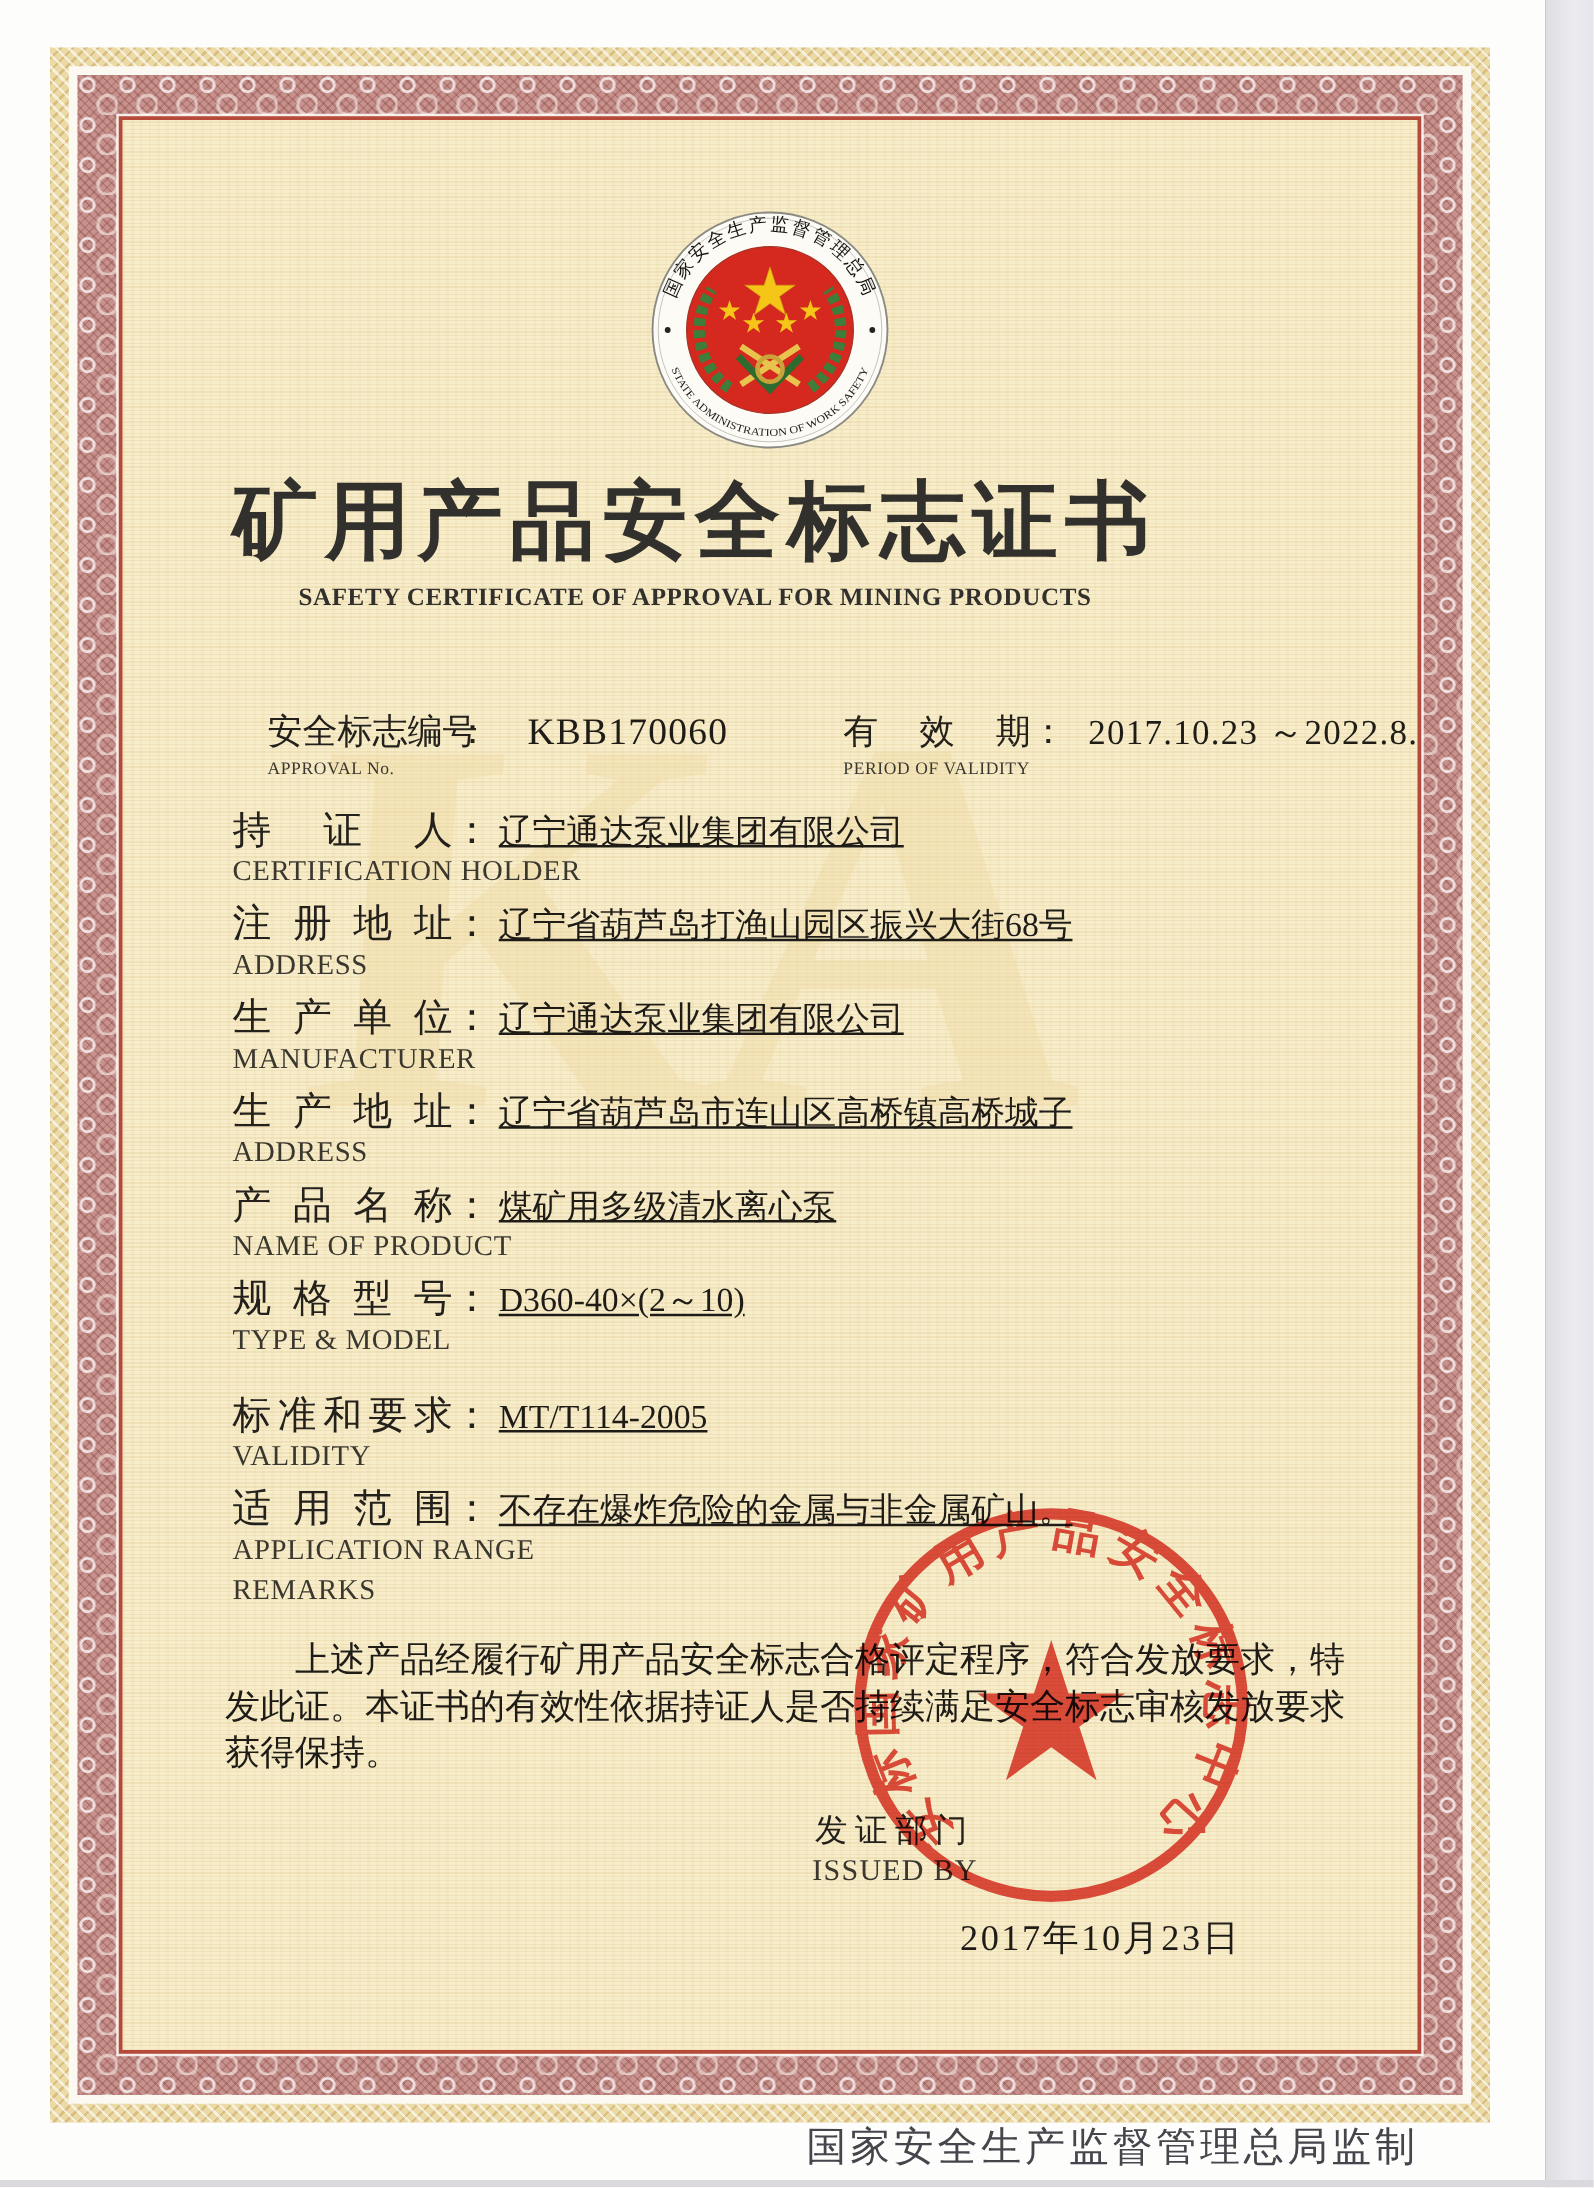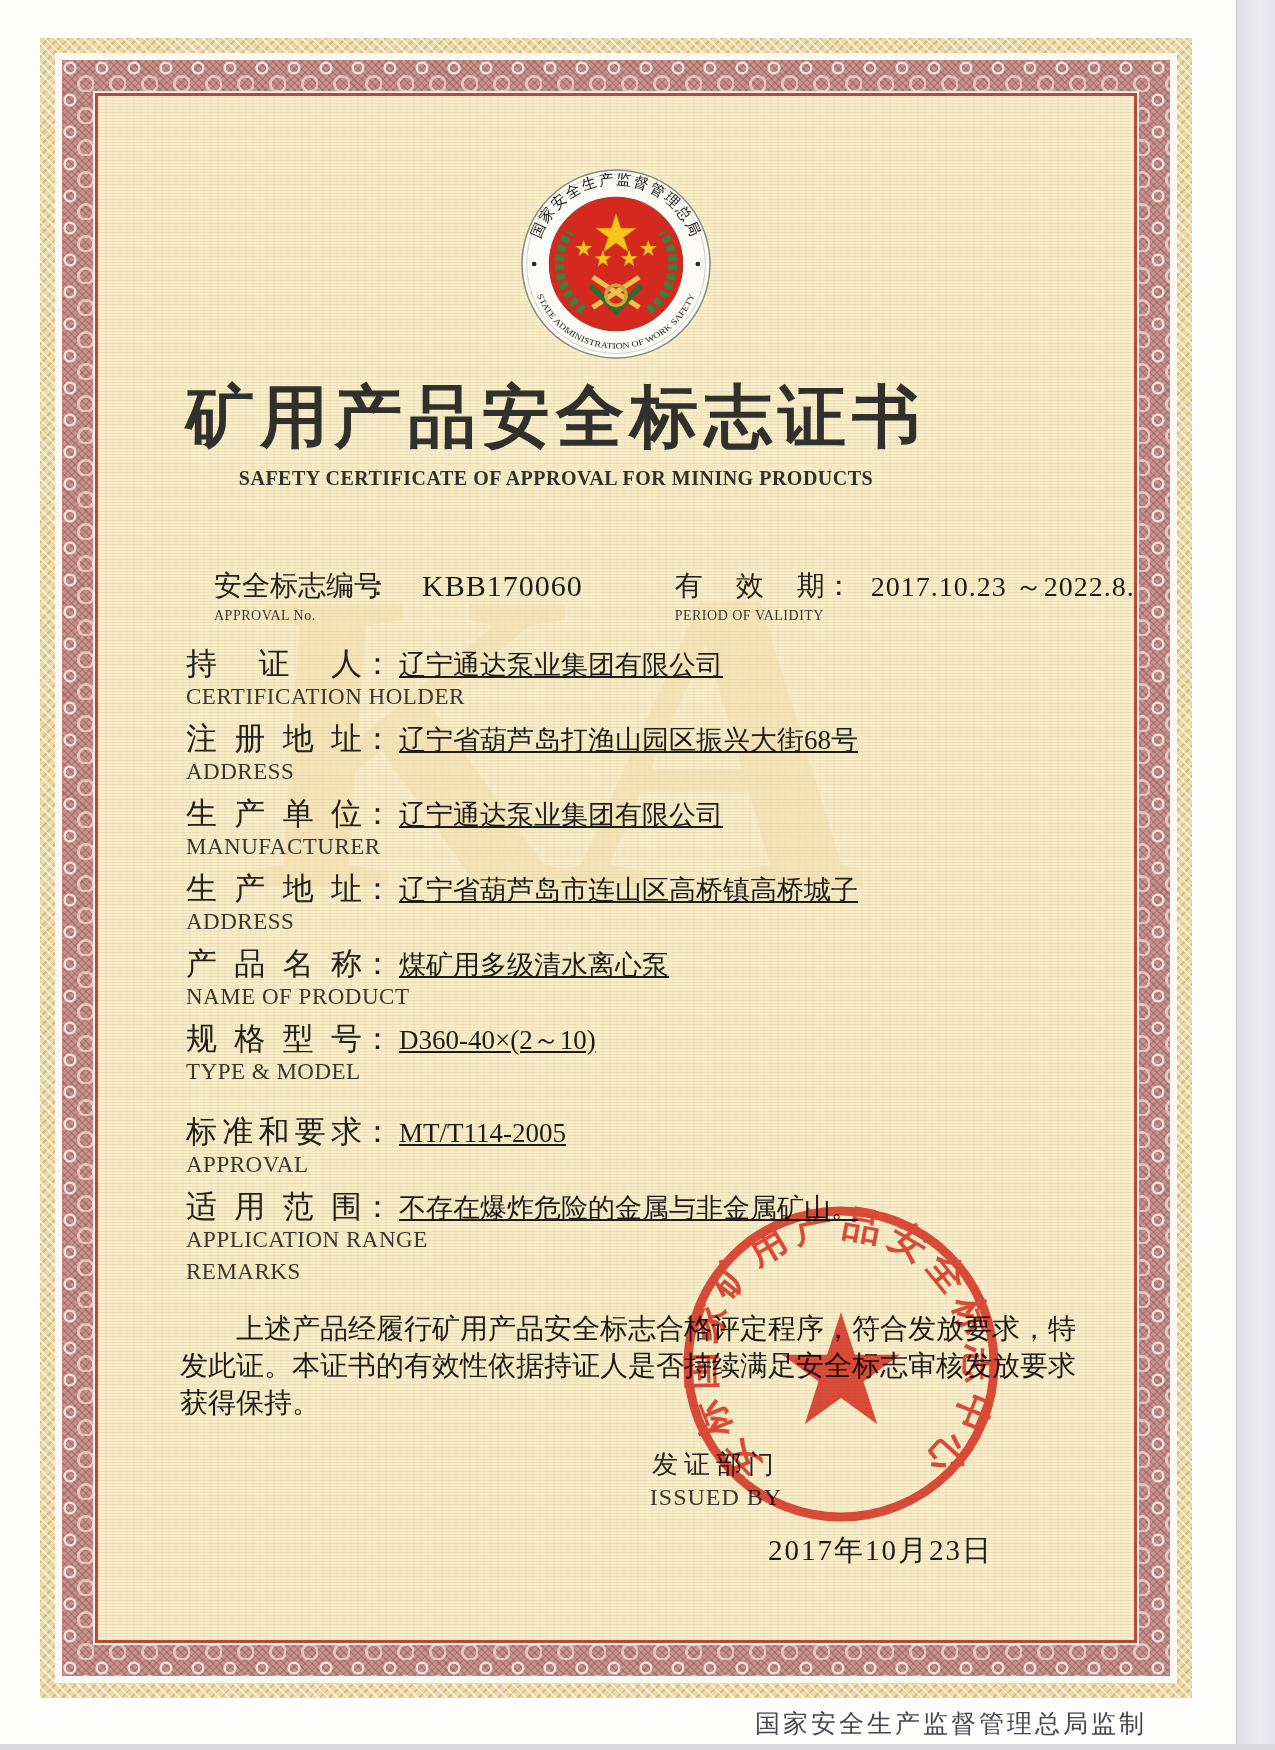--- a/index.html
+++ b/index.html
@@ -94,22 +94,22 @@
   .issued-en{font-size:24px;letter-spacing:1px;color:#3a372f;margin-top:2px;}
   .issue-date{margin:20px 0 0 582px;font-size:29px;letter-spacing:2px;color:#1f1c18;}
   
   .stamp{
     position:absolute;left:573px;top:1098px;width:340px;height:340px;z-index:2;
     opacity:.88;mix-blend-mode:multiply;
   }
   .stamp text{font-weight:bold;}
   
   .footer{
-    position:absolute;right:128px;bottom:10px;z-index:3;
-    font-size:25px;letter-spacing:3px;color:var(--footer-gray,#45454c);
+    position:absolute;right:140px;bottom:10px;z-index:3;
+    font-size:32px;letter-spacing:3px;color:var(--footer-gray,#45454c);
   }
 </style>
 </head>
 <body>
 
 <div class="page">
 
   <div class="frame-tan">
     <div class="frame-gap">
       <div class="frame-mauve">
@@ -202,21 +202,21 @@
     <div class="field-en">NAME OF PRODUCT</div>
   </div>
 
   <div class="field">
     <div class="field-zh"><span class="f-label">规格型号</span><span class="f-colon">：</span><span class="f-value">D360-40×(2～10)</span></div>
     <div class="field-en">TYPE &amp; MODEL</div>
   </div>
 
   <div class="field gap-before">
     <div class="field-zh"><span class="f-label">标准和要求</span><span class="f-colon">：</span><span class="f-value">MT/T114-2005</span></div>
-    <div class="field-en">APPROVAL</div>
+    <div class="field-en">VALIDITY</div>
   </div>
 
   <div class="field">
     <div class="field-zh"><span class="f-label">适用范围</span><span class="f-colon">：</span><span class="f-value">不存在爆炸危险的金属与非金属矿山。</span></div>
     <div class="field-en">APPLICATION RANGE</div>
   </div>
 
   <div class="field">
     <div class="field-en">REMARKS</div>
   </div>

